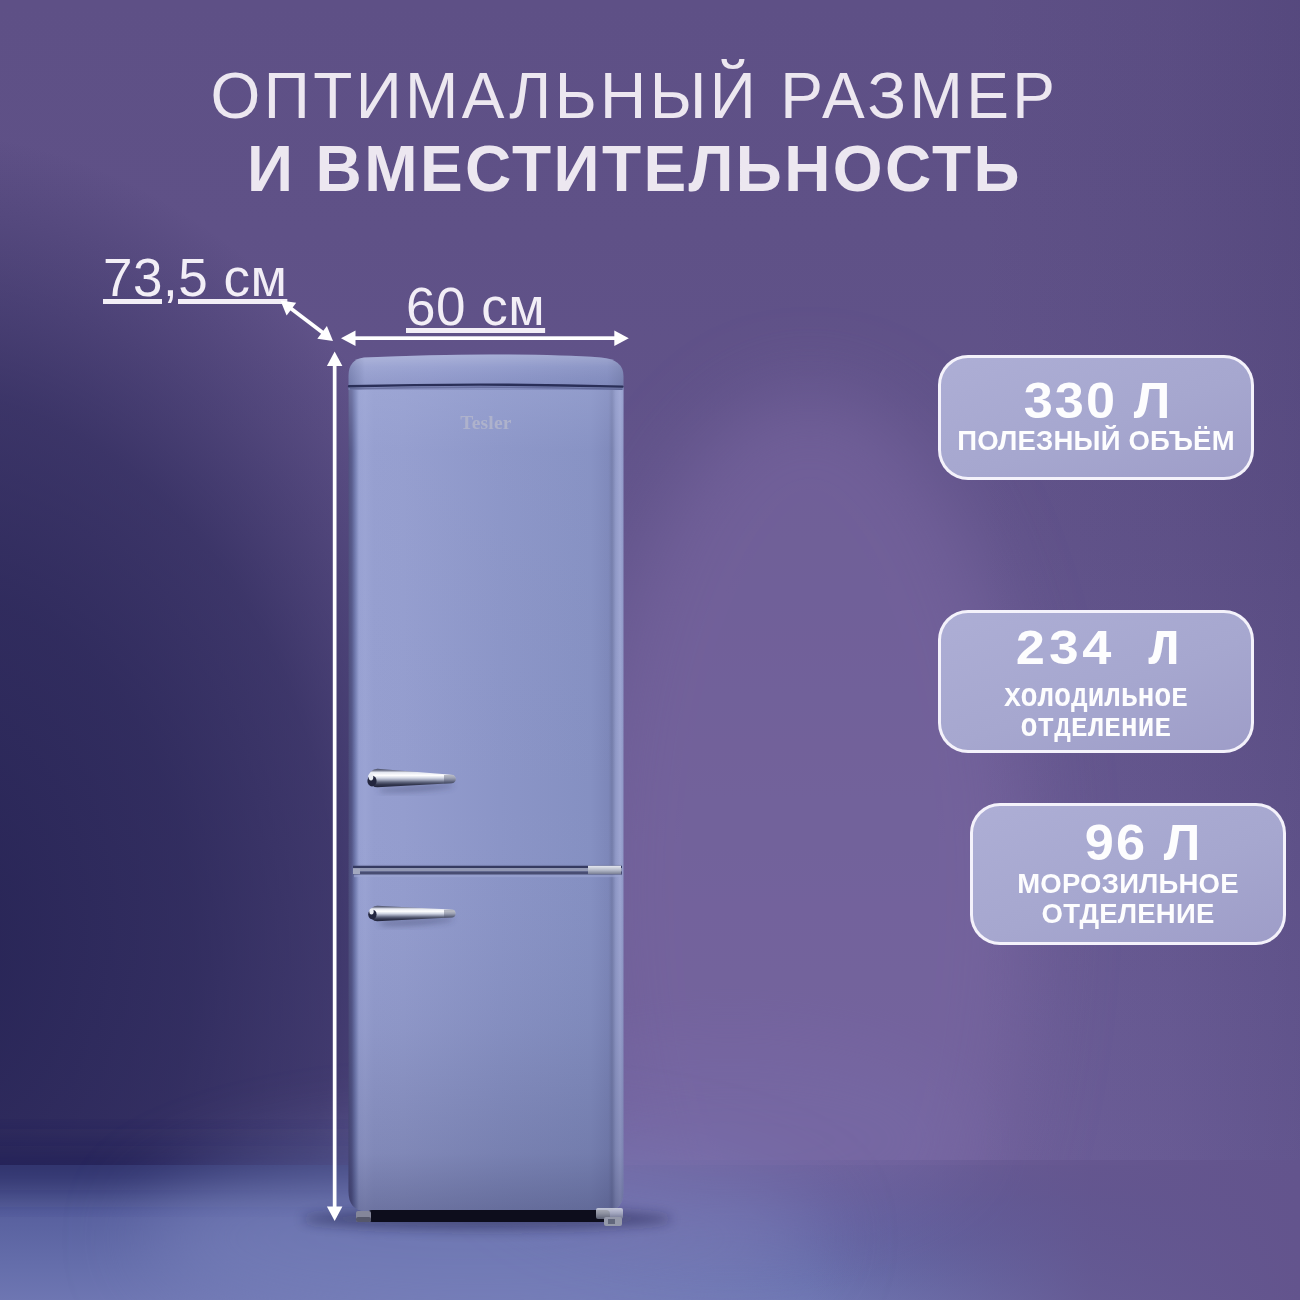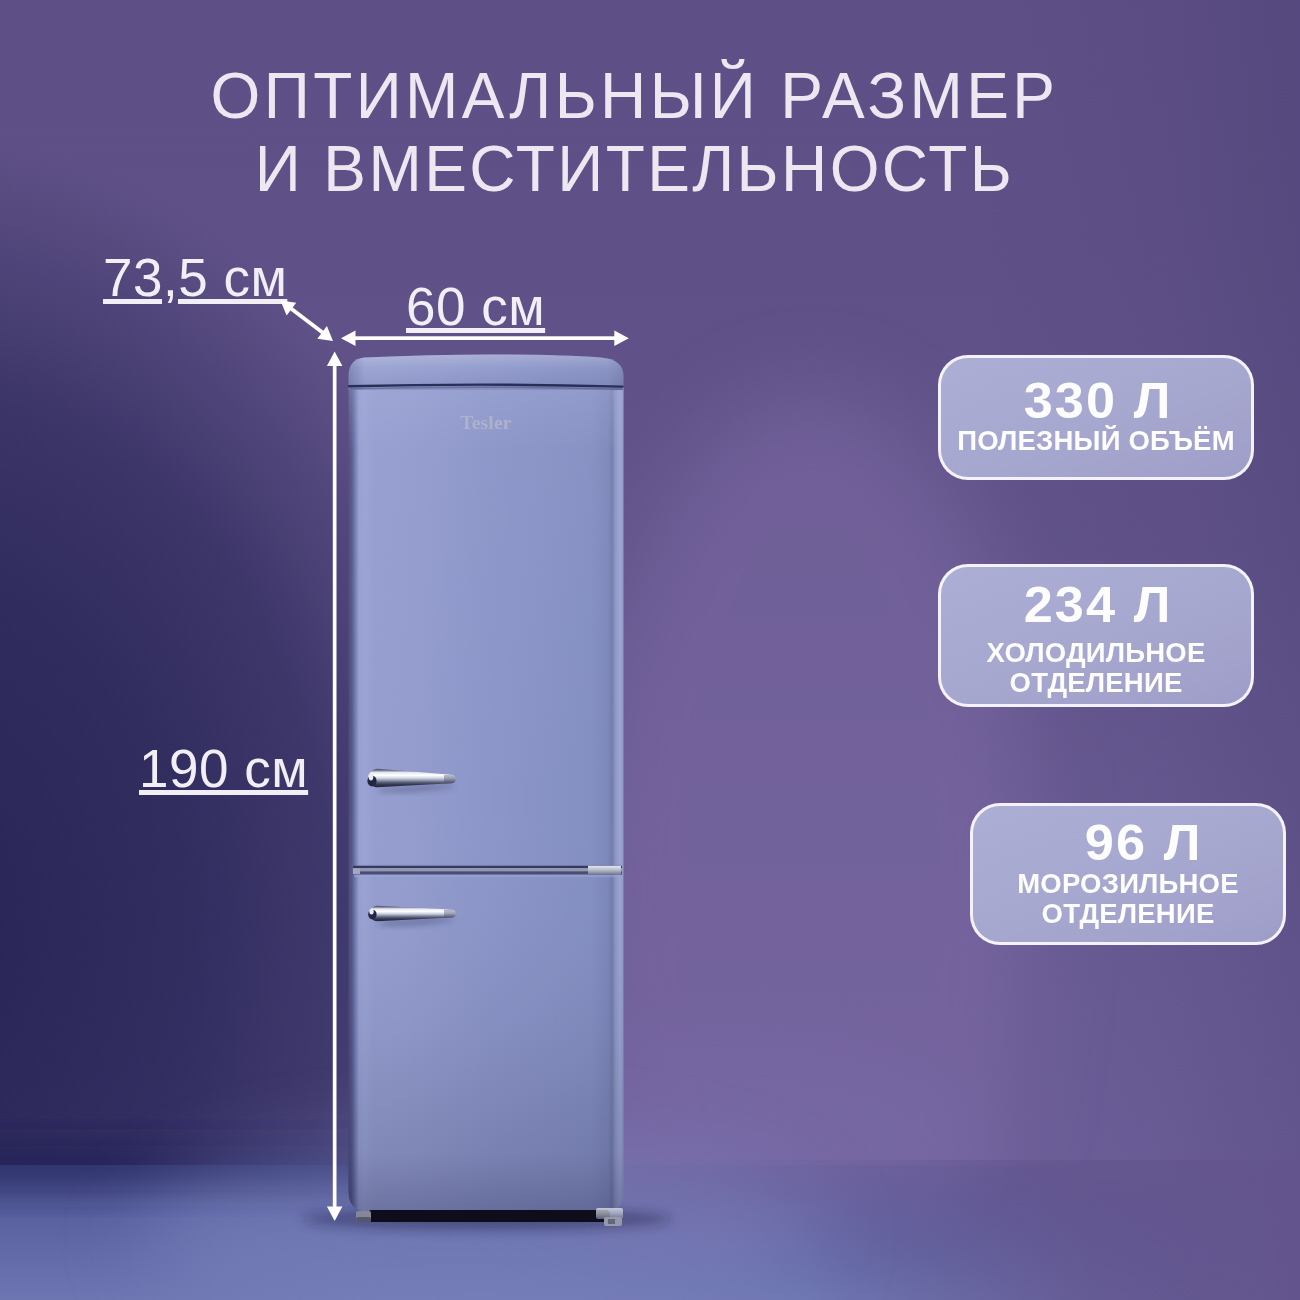--- a/index.html
+++ b/index.html
@@ -1,20 +1,20 @@
 <!DOCTYPE html>
 <html><head>
 <meta charset="utf-8">
 <style>
   html,body{margin:0;padding:0;}
   body{width:1300px;height:1300px;overflow:hidden;font-family:"Liberation Sans",sans-serif;}
   .stage{position:relative;width:1300px;height:1116px;background:#8b5cf6;}
   .title{position:absolute;left:0;top:60px;width:1269px;text-align:center;color:#ece7f0;
     font-size:64px;line-height:73px;letter-spacing:3.4px;font-weight:400;}
-  .title .l2{letter-spacing:2.4px;}
+  .title .l2{letter-spacing:2.4px;font-weight:bold;}
   .dim{position:absolute;color:#f2eef6;font-size:53px;font-weight:400;letter-spacing:0.5px;text-decoration:underline;}
   .card{position:absolute;left:938px;width:316px;border:3px solid rgba(248,246,253,0.95);
     border-radius:30px;background:linear-gradient(160deg, #adaed5 0%, #a6a7cf 55%, #9e9dc8 100%);
     box-sizing:border-box;text-align:center;color:#fdfdfe;}
   .card .big{font-weight:700;font-size:50px;line-height:50px;letter-spacing:2px;transform:scaleX(1.045);padding-left:4px;}
   .card .small{font-weight:700;font-size:27.5px;line-height:29.5px;letter-spacing:0.2px;}
 </style>
 </head>
 <body>
 <div class="stage">
@@ -89,21 +89,20 @@
     <ellipse cx="480" cy="1238" rx="340" ry="95" fill="#7e86bf" opacity="0.55" filter="url(#blur40)"></ellipse>
     <ellipse cx="730" cy="1140" rx="250" ry="100" fill="#7a6fae" opacity="0.3" filter="url(#blur40)"></ellipse>
   </svg>
 
   <div class="title">ОПТИМАЛЬНЫЙ РАЗМЕР<br><span class="l2">И ВМЕСТИТЕЛЬНОСТЬ</span></div>
 
   <div class="dim" style="left:103px;top:247px;">73,5 см</div>
 
   <div class="dim" style="left:406px;top:276px;">60 см</div>
 
-  <div class="dim" style="left:139px;top:738px;">190 см</div>
 
   <svg width="1300" height="1300" viewBox="0 0 1300 1300" style="position:absolute;left:0;top:0;">
     <defs>
       <linearGradient id="bodyH" x1="0" y1="0" x2="1" y2="0">
         <stop offset="0" stop-color="#4a4a78"></stop>
         <stop offset="0.012" stop-color="#545789"></stop>
         <stop offset="0.024" stop-color="#6f79ad"></stop>
         <stop offset="0.038" stop-color="#97a0d1"></stop>
         <stop offset="0.06" stop-color="#9aa3d3"></stop>
         <stop offset="0.09" stop-color="#959ecf"></stop>
@@ -233,21 +232,21 @@
       <path d="M334.65,351.5 L342.4,366 L326.9,366 Z"></path>
       <path d="M334.65,1221 L342.4,1206.5 L326.9,1206.5 Z"></path>
     </g>
   </svg>
 
   <div class="card" style="top:355px;height:124.5px;">
     <div class="big" style="margin-top:18px;">330 Л</div>
     <div class="small" style="">ПОЛЕЗНЫЙ ОБЪЁМ</div>
   </div>
 
-  <div class="card" style="top:564px;height:143px;">
+  <div class="card" style="top:610px;height:143px;font-family:Liberation Mono, monospace;">
     <div class="big" style="margin-top:13px;">234 Л</div>
     <div class="small" style="margin-top:8px;">ХОЛОДИЛЬНОЕ<br>ОТДЕЛЕНИЕ</div>
   </div>
 
   <div class="card" style="top:803px;height:142px;margin-left:32px;">
     <div class="big" style="margin-top:12px;padding-left:30px;">96 Л</div>
     <div class="small" style="margin-top:1px;">МОРОЗИЛЬНОЕ<br>ОТДЕЛЕНИЕ</div>
   </div>
 </div>
 

